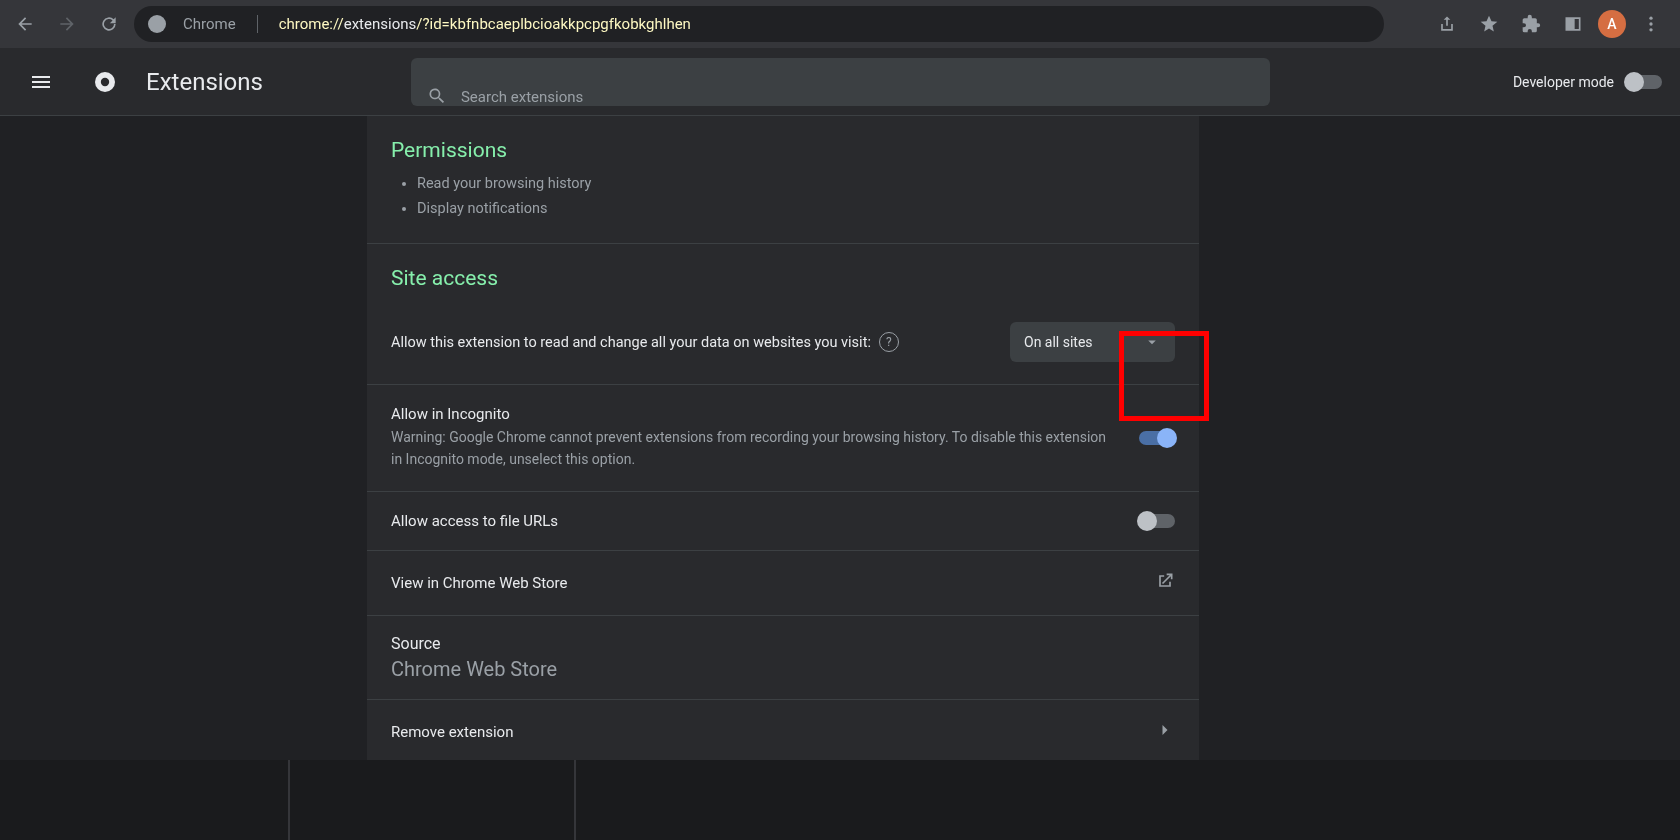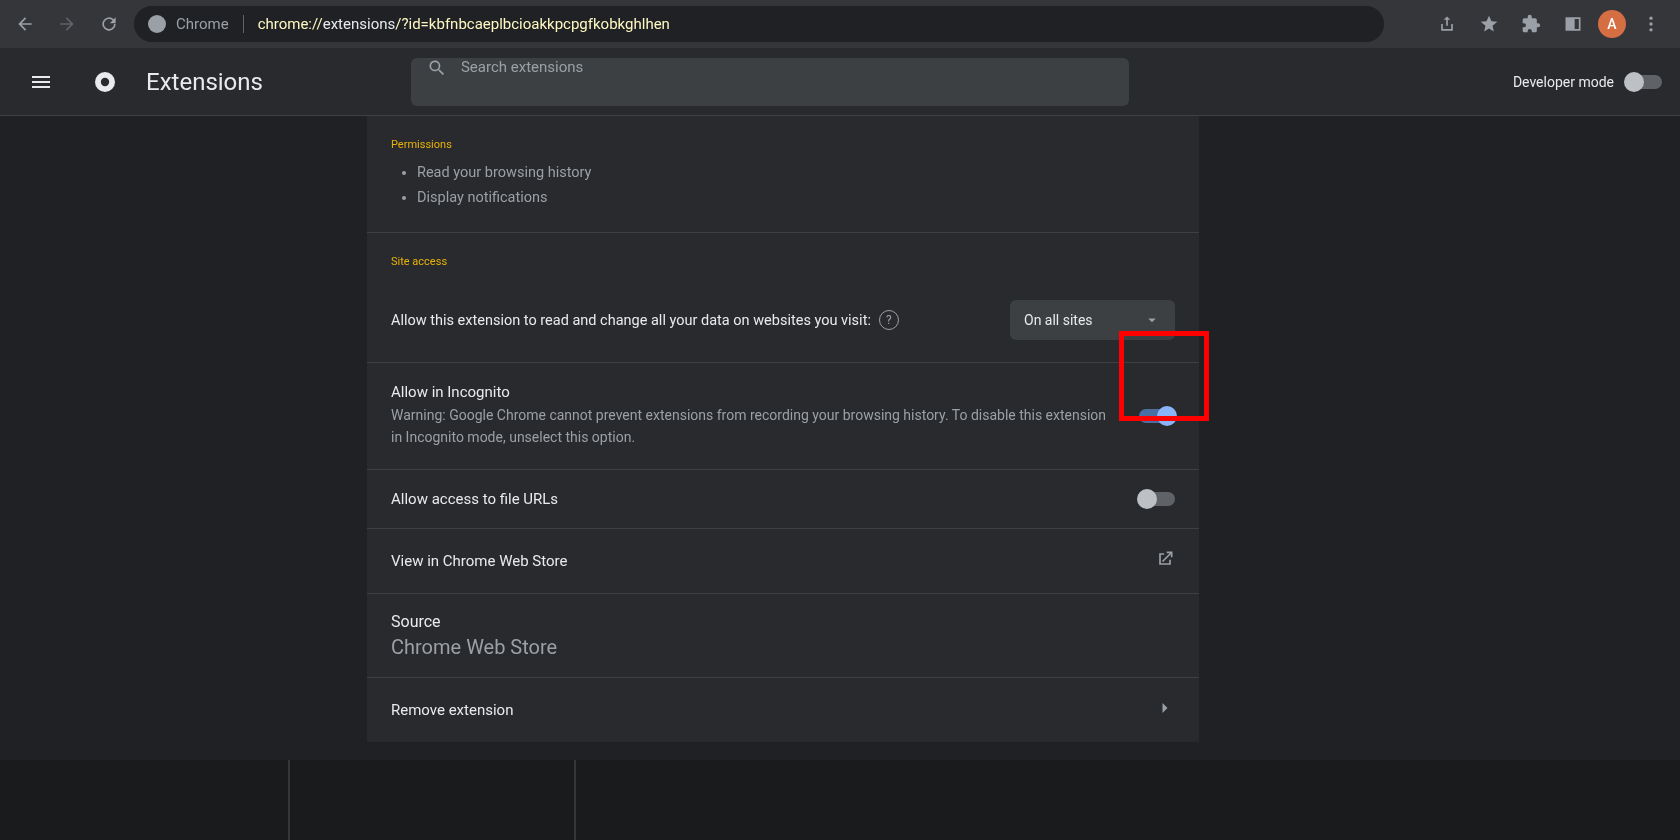--- a/index.html
+++ b/index.html
@@ -3,51 +3,51 @@
 <meta charset="utf-8">
 <style>
 * { margin: 0; padding: 0; box-sizing: border-box; font-family: Roboto, "Segoe UI", Arial, sans-serif; }
 html, body { width: 1680px; height: 840px; background: #202124; color: #e8eaed; overflow: hidden; }
 
 
 .browser-bar { height: 48px; background: #35363a; display: flex; align-items: center; padding: 0 8px; gap: 8px; }
 .nav-icon { width: 34px; height: 34px; display: flex; align-items: center; justify-content: center; border-radius: 50%; color: #9aa0a6; cursor: pointer; }
 .nav-icon svg { width: 20px; height: 20px; fill: currentColor; }
 .nav-icon.inactive { color: #5f6368; }
-.omnibox { flex: 1; max-width: 1250px; height: 36px; background: #202124; border-radius: 18px; display: flex; align-items: center; padding: 0 14px; gap: 10px; color: #9aa0a6; font-size: 15px; }
+.omnibox { flex: 1; max-width: 1250px; height: 36px; background: #202124; border-radius: 18px; display: flex; align-items: center; padding: 0 14px; gap: 17px; color: #9aa0a6; font-size: 15px; }
 .omnibox .chrome-badge { width: 18px; height: 18px; border-radius: 50%; background: #9aa0a6; position: relative; }
 .omnibox .sep { width: 1px; height: 18px; background: #5f6368; margin: 0 4px; }
 .url-host { color: #e8eaed; }
 .url-rest { color: #fef9c3; }
 .bar-right { display: flex; align-items: center; gap: 8px; margin-left: auto; margin-right: 4px; }
 .avatar { width: 28px; height: 28px; border-radius: 50%; background: #d56e42; color: #fff; display: flex; align-items: center; justify-content: center; font-size: 14px; font-weight: 500; }
 
 
 .app-header { height: 68px; background: #292a2d; display: flex; align-items: center; padding: 0 18px; gap: 18px; border-bottom: 1px solid #3c4043; }
 .hamburger, .chrome-logo { width: 46px; height: 46px; display: flex; align-items: center; justify-content: center; color: #e8eaed; border-radius: 50%; }
 .hamburger svg, .chrome-logo svg { width: 24px; height: 24px; fill: currentColor; }
 .title { font-size: 24px; font-weight: 400; color: #e8eaed; }
-.searchbox { margin-left: 130px; width: 718px; height: 48px; background: #3c4043; border-radius: 6px; display: flex; align-items: flex-start; padding: 0 16px; gap: 14px; }
+.searchbox { margin-left: 130px; width: 859px; height: 48px; background: #3c4043; border-radius: 6px; display: flex; align-items: flex-end; padding: 0 16px; gap: 14px; }
 .searchbox input { flex: 1; background: transparent; border: none; outline: none; color: #e8eaed; font-size: 15px; }
 .searchbox input::placeholder { color: #9aa0a6; }
 .dev-mode { margin-left: auto; display: flex; align-items: center; gap: 12px; }
 .dev-mode-label { font-size: 14px; color: #e8eaed; }
 
 
 .toggle { position: relative; width: 36px; height: 14px; background: #5f6368; border-radius: 10px; cursor: pointer; }
 .toggle .knob { position: absolute; width: 20px; height: 20px; border-radius: 50%; background: #bdc1c6; top: -3px; left: -2px; }
 .toggle.on { background: #4a6fa5; }
 .toggle.on .knob { background: #8ab4f8; left: auto; right: -2px; }
 
 
 .content { position: absolute; top: 116px; left: 0; right: 0; bottom: 80px; background: #202124; }
 .card { position: absolute; left: 367px; top: 0; width: 832px; background: #292a2d; }
 .card .section { border-bottom: 1px solid #3c4043; }
 .sec-pad { padding: 22px 24px; }
-.sec-title { font-size: 11px; color: #eab308; margin-bottom: 10px; }
+.sec-title { font-size: 21px; color: #86efac; margin-bottom: 10px; }
 .perm-list { list-style: disc; padding-left: 26px; color: #9aa0a6; font-size: 14.5px; line-height: 1.7; }
 .row { display: flex; align-items: center; padding: 20px 24px; }
 .row-stack { display: flex; flex-direction: column; padding: 18px 24px; }
 .row .label-main { font-size: 15px; color: #e8eaed; }
 .row .label-sub { font-size: 14px; color: #9aa0a6; line-height: 1.55; margin-top: 4px; }
 .row .left { flex: 1; padding-right: 20px; }
 .select-box { width: 165px; height: 40px; background: #3c4043; border-radius: 6px; display: flex; align-items: center; justify-content: space-between; padding: 0 14px; color: #e8eaed; font-size: 14px; cursor: pointer; }
 .help-icon { width: 20px; height: 20px; border-radius: 50%; border: 1.8px solid #9aa0a6; display: inline-flex; align-items: center; justify-content: center; color: #9aa0a6; font-size: 12px; margin-left: 8px; }
 .open-icon, .chevron-small { color: #9aa0a6; }
 .open-icon svg, .chevron-small svg { width: 20px; height: 20px; fill: currentColor; }

